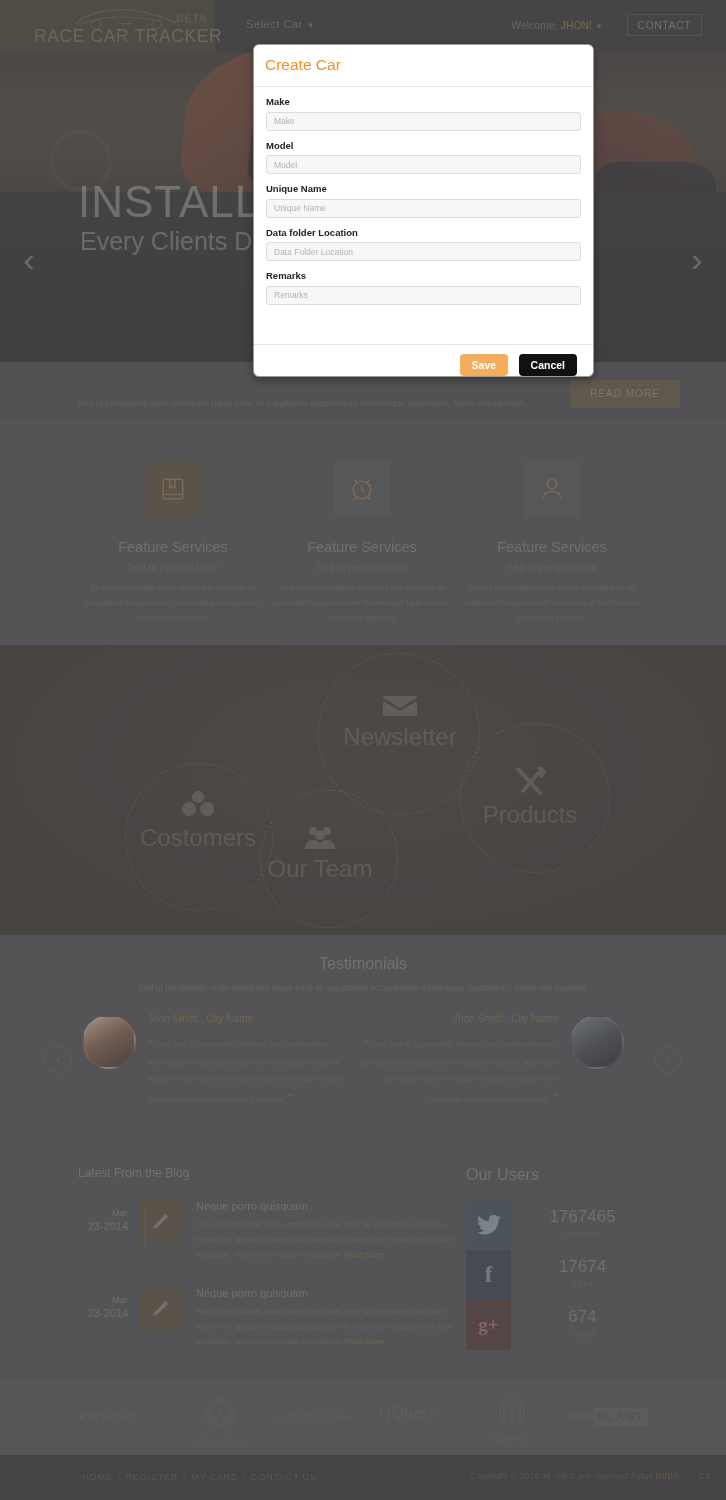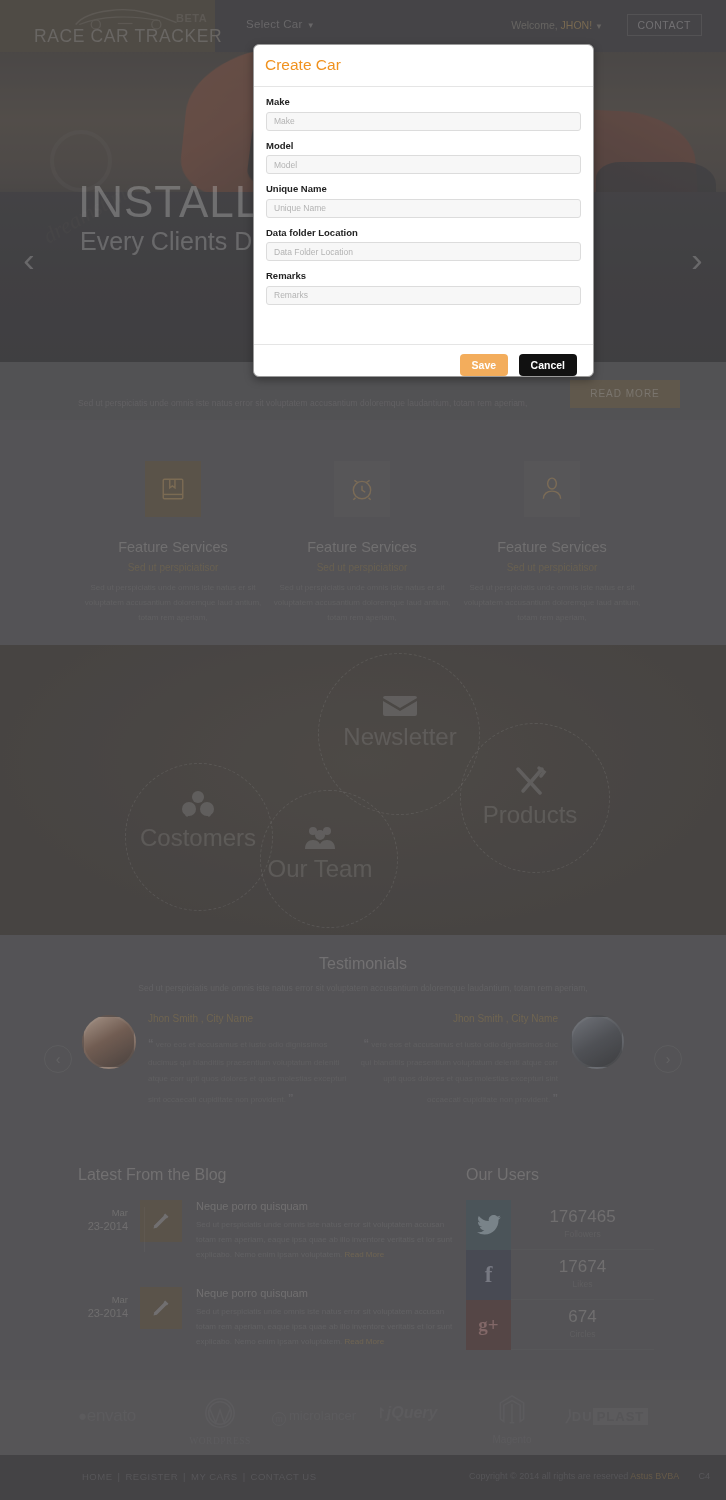--- a/index.html
+++ b/index.html
@@ -225,21 +225,21 @@
     position: absolute; top: 1045px; width: 28px; height: 28px;
     border: 1px solid rgba(255,255,255,.07); border-radius: 50%;
     color: rgba(255,255,255,.13); font-size: 14px; line-height: 26px;
     text-align: center; cursor: pointer; z-index: 4;
   }
   #testi-arrow-left { left: 44px; }
   #testi-arrow-right { right: 44px; }
 
   
   #lower { position: absolute; top: 1135px; left: 0; width: 726px; height: 245px; background: #3b3a3e; }
-  #blog-title { position: absolute; left: 78px; top: 31px; color: #6e6b6d; font-size: 16px; font-weight: 300; }
+  #blog-title { position: absolute; left: 78px; top: 31px; color: #6e6b6d; font-size: 12px; font-weight: 300; }
   .blog-item { position: absolute; left: 78px; width: 370px; height: 80px; }
   #blog-1 { top: 65px; }
   #blog-2 { top: 152px; }
   .blog-date {
     position: absolute; left: 0; top: 7px; width: 50px; text-align: right;
     color: #6a6769; font-size: 11px; line-height: 1.3;
   }
   .blog-date .m { display: block; font-size: 9.5px; }
   .blog-thumb {
     position: absolute; left: 62px; top: 0; width: 42px; height: 42px;

